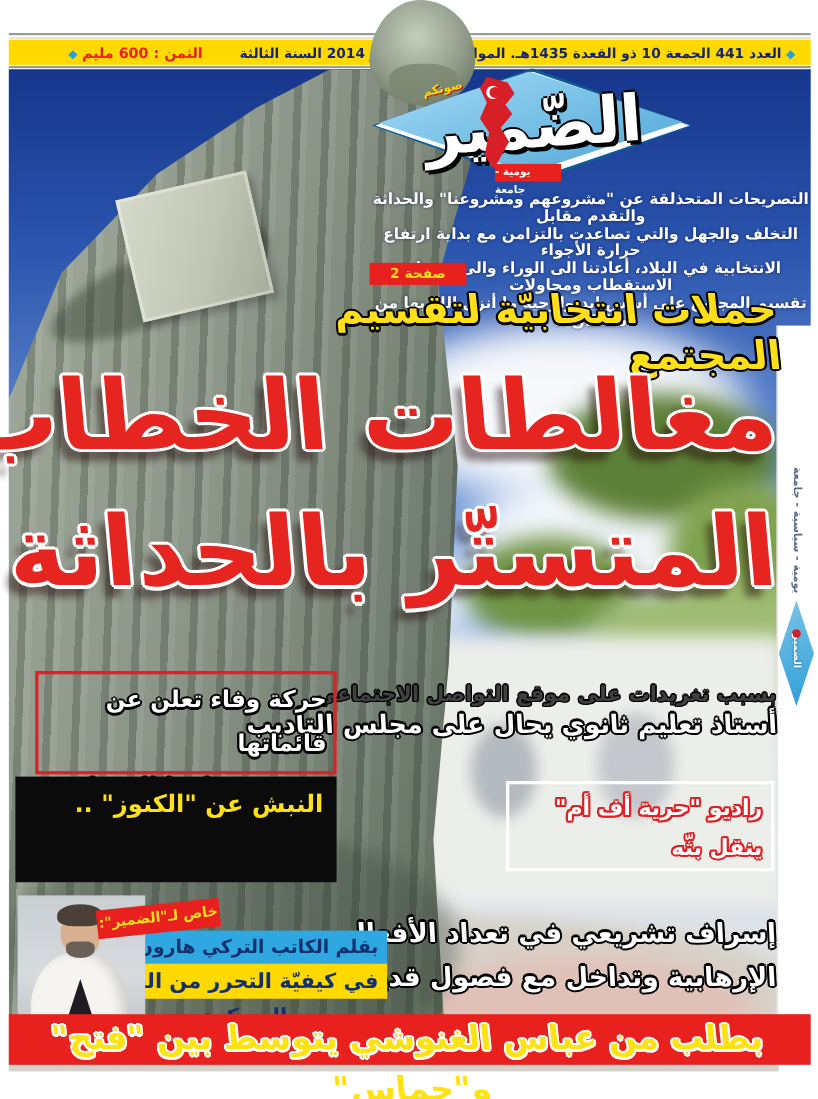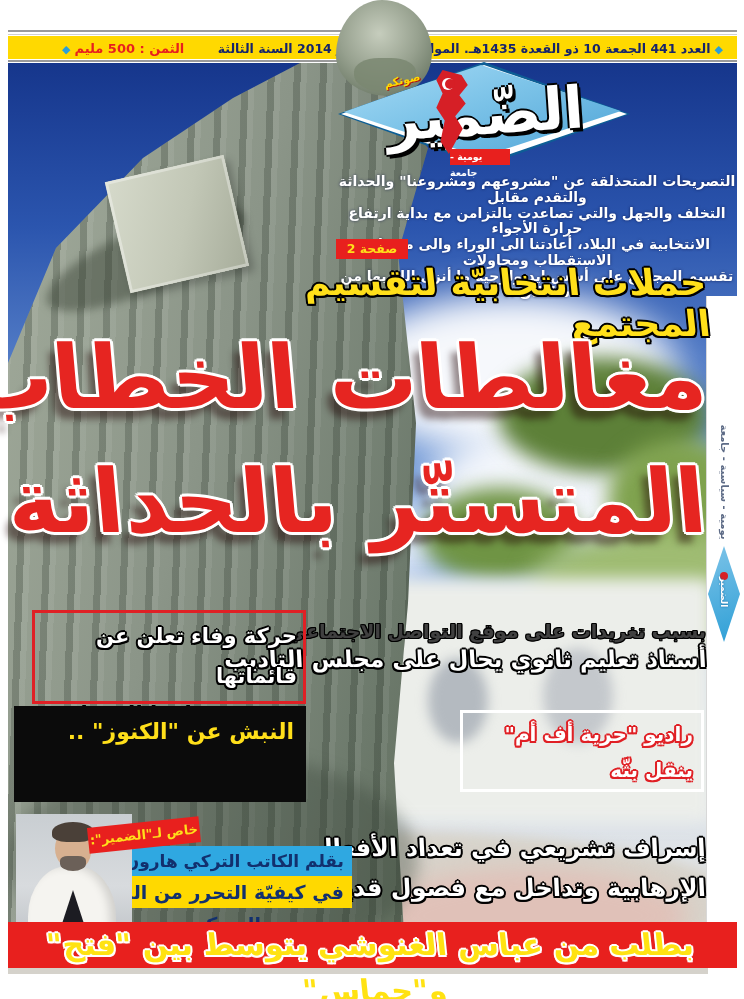--- a/index.html
+++ b/index.html
@@ -78,21 +78,21 @@
   
   .olb2{text-shadow:2px 0 #000,-2px 0 #000,0 2px #000,0 -2px #000,1.5px 1.5px #000,-1.5px 1.5px #000,1.5px -1.5px #000,-1.5px -1.5px #000;}
   .olb1{text-shadow:1.2px 0 #000,-1.2px 0 #000,0 1.2px #000,0 -1.2px #000,1px 1px #000,-1px 1px #000,1px -1px #000,-1px -1px #000;}
   .olw2{text-shadow:2px 0 #fff,-2px 0 #fff,0 2px #fff,0 -2px #fff,1.5px 1.5px #fff,-1.5px 1.5px #fff,1.5px -1.5px #fff,-1.5px -1.5px #fff;}
   .olr2{text-shadow:2px 0 #e02025,-2px 0 #e02025,0 2px #e02025,0 -2px #e02025,1.5px 1.5px #e02025,-1.5px 1.5px #e02025,1.5px -1.5px #e02025,-1.5px -1.5px #e02025;}
 
   
   .paragraph{left:336px;top:174px;width:402px;z-index:6;color:#fff;font-weight:bold;
       font-size:14px;line-height:15.8px;text-align:center;white-space:pre-line;
       text-shadow:0 0 3px rgba(0,10,60,.7);}
-  .badge{left:336px;top:239px;width:72px;height:20px;background:#e8201e;z-index:6;
+  .badge{left:336px;top:239px;width:88px;height:20px;background:#e8201e;z-index:6;
       color:#ffdf1a;font-size:12.5px;font-weight:bold;text-align:center;line-height:20px;}
   .kicker{left:180px;top:262px;right:36px;z-index:6;text-align:right;
       font-size:36px;font-weight:bold;color:#ffdf1a;transform:skewX(6deg);}
   .bighead{z-index:6;text-align:right;font-weight:bold;color:#e62521;transform:skewX(5deg);
       font-size:88px;line-height:112px;white-space:nowrap;
       text-shadow:3px 0 #fff,-3px 0 #fff,0 3px #fff,0 -3px #fff,2px 2px #fff,-2px 2px #fff,2px -2px #fff,-2px -2px #fff,-9px 11px 7px rgba(30,0,0,.45);}
   .bh1{left:120px;top:322px;width:586px;}
   .bh2{left:100px;top:446px;width:606px;}
 
   
@@ -157,21 +157,21 @@
 
 <div class="page">
 
   <div class="abs rule" style="left:8px;top:30px;width:729px;"></div>
   <div class="abs rule thin" style="left:8px;top:34px;width:729px;"></div>
   <div class="abs topstrip" style="left:8px;top:36px;width:729px;height:23px;">
     <span style="white-space:nowrap;">
       <span class="diam">◆</span><span class="issue">العدد 441 الجمعة 10 ذو القعدة 1435هـ. الموافق لـ 5 سبتمبر 2014 السنة الثالثة</span>
     </span>
     <span style="white-space:nowrap;margin-left:40px;">
-      <span class="price">الثمن : 500 مليم</span><span class="diam">◆</span>
+      <span class="price">الثمن : 600 مليم</span><span class="diam">◆</span>
     </span>
   </div>
   <div class="abs rule" style="left:8px;top:60px;width:729px;"></div>
   <div class="abs rule thin" style="left:8px;top:63px;width:729px;"></div>
 
   <div class="abs photo">
     <div class="blob cloud1"></div>
     <div class="blob cloud2"></div>
     <div class="blob cloud3"></div>
     <div class="blob palm1"></div>

